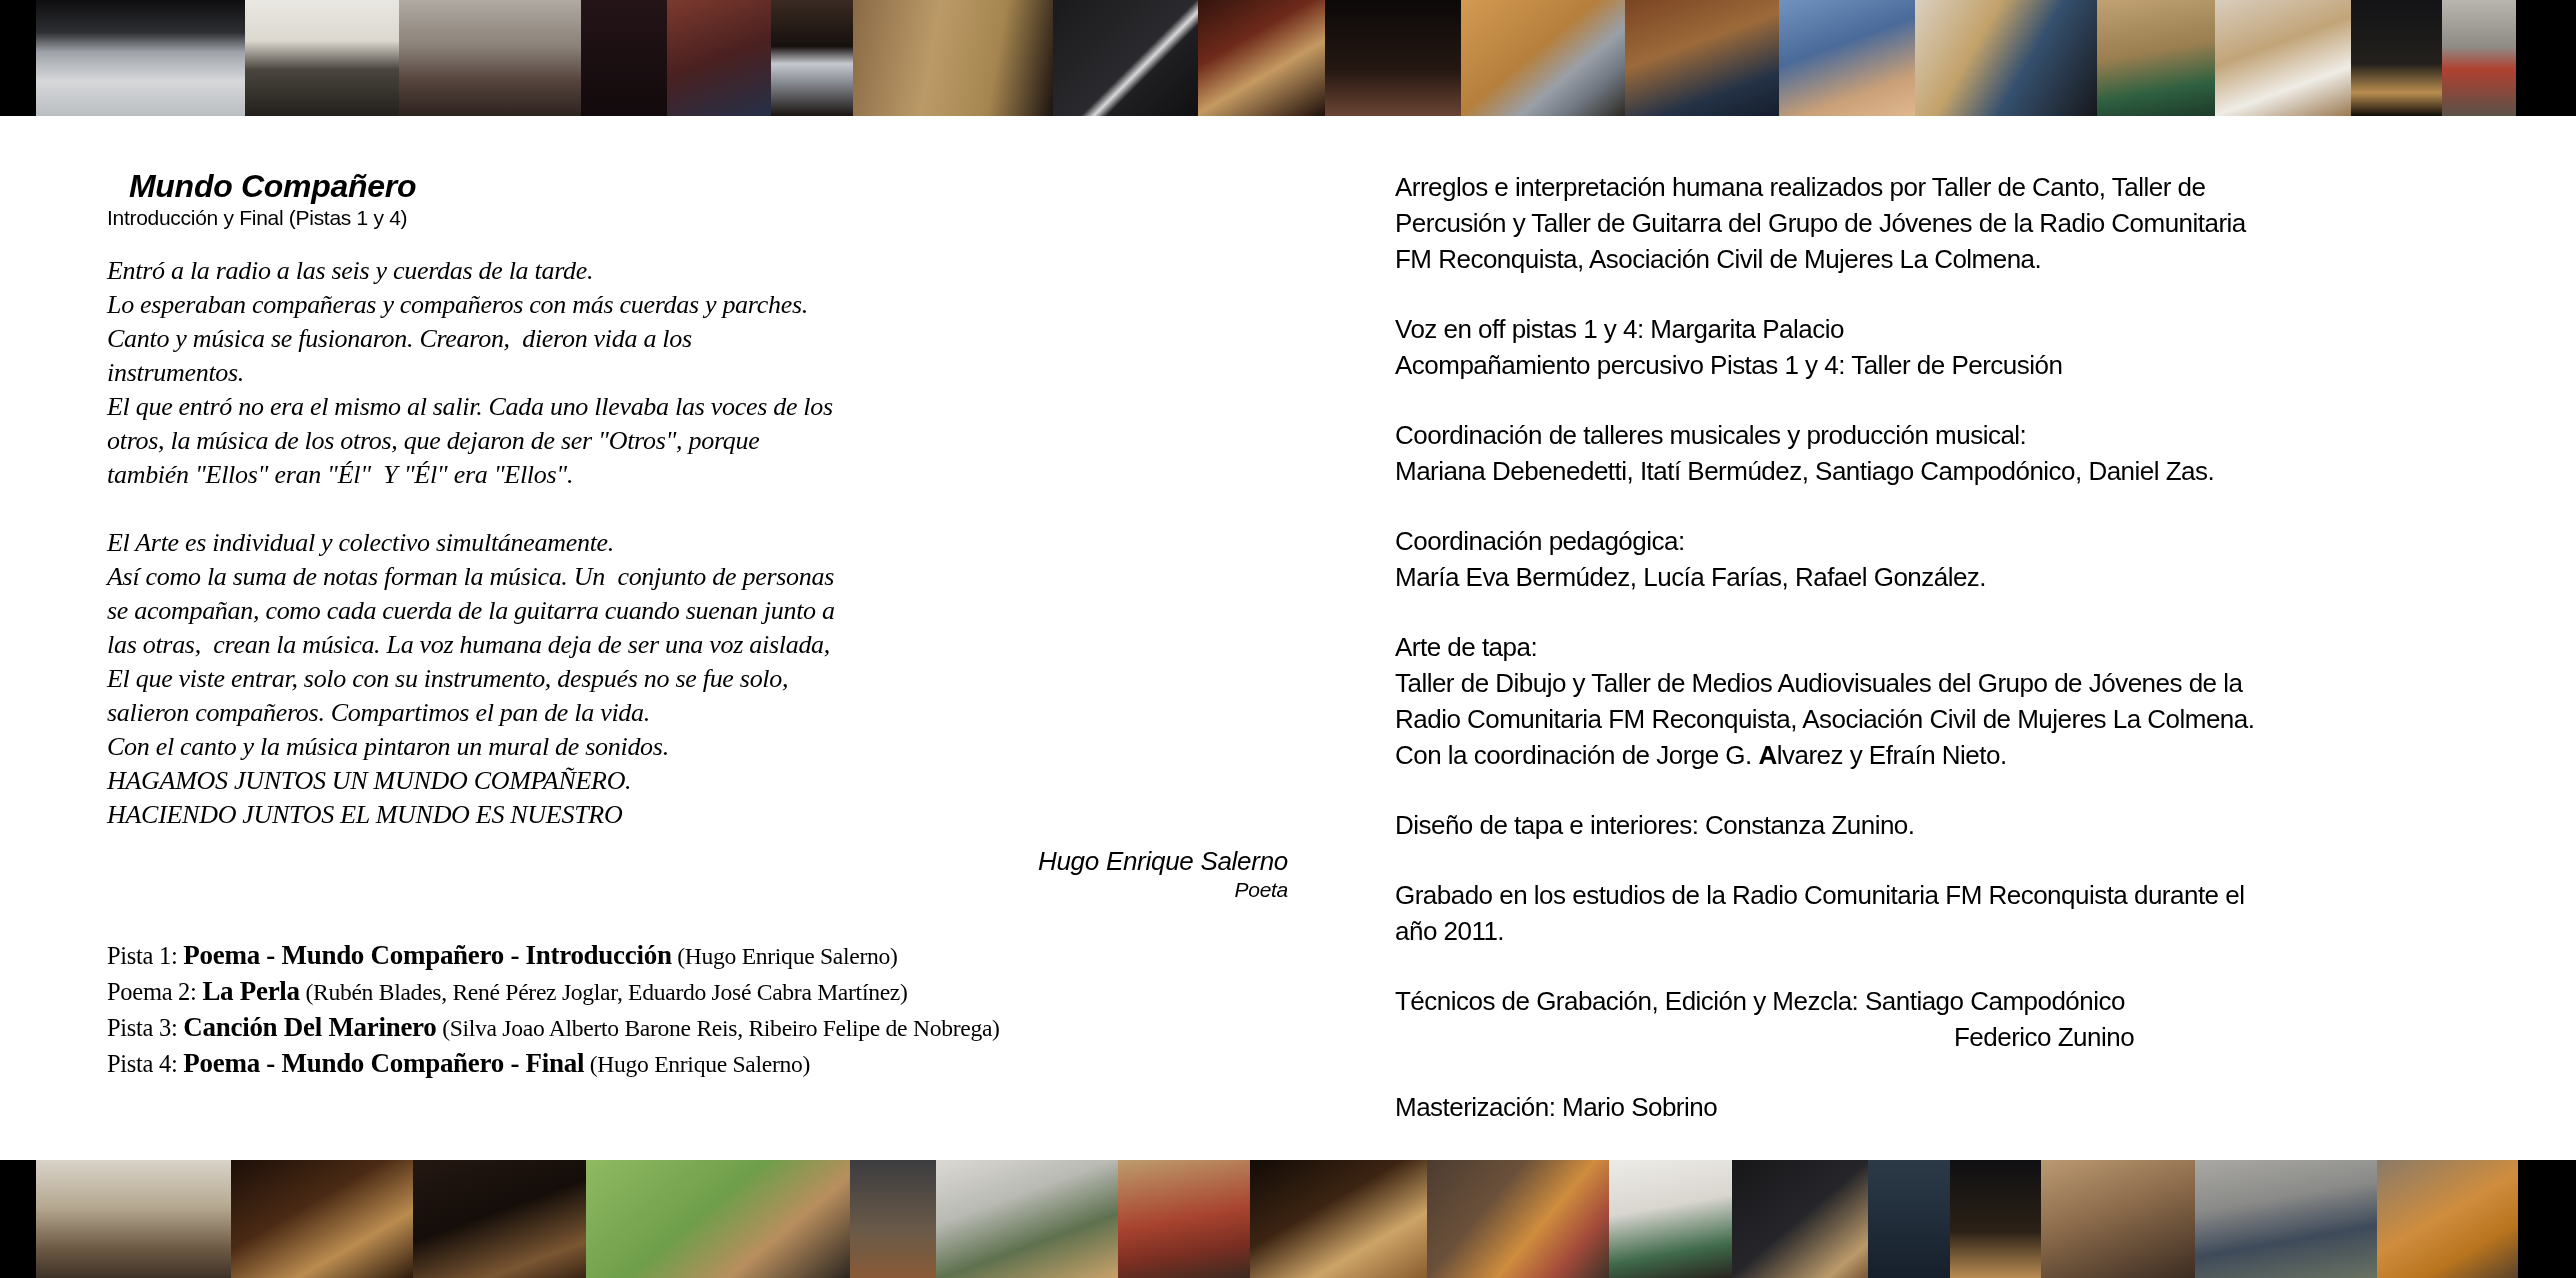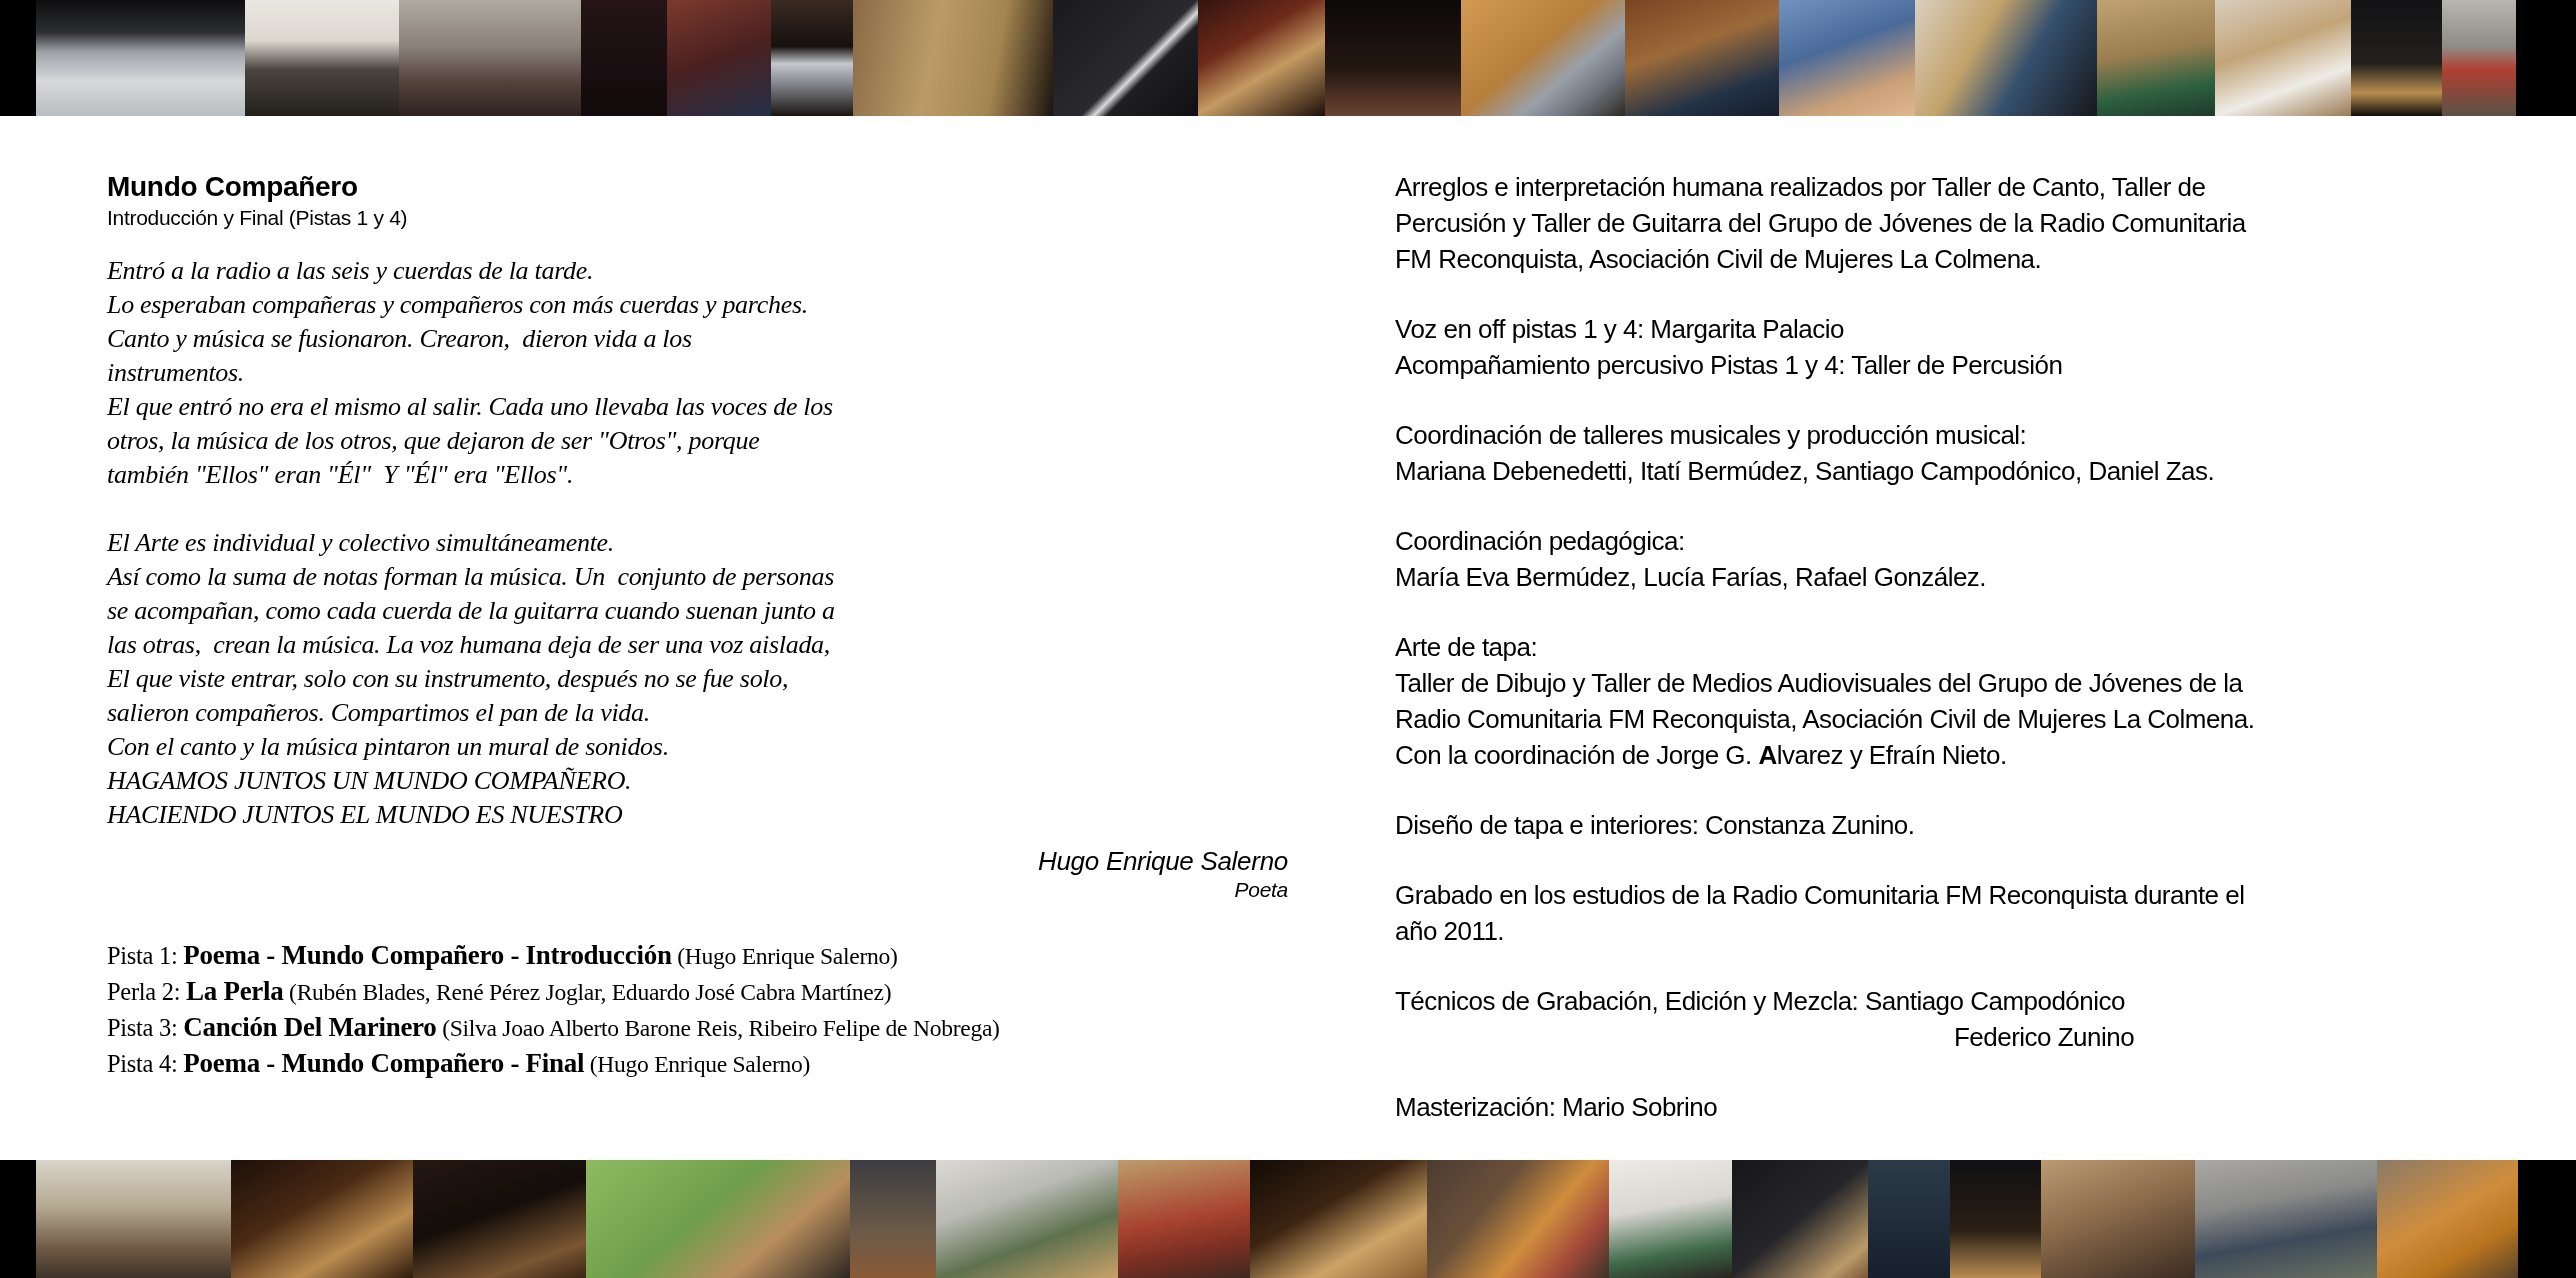--- a/index.html
+++ b/index.html
@@ -8,21 +8,21 @@
 
   
   .strip { position:absolute; left:0; width:2576px; background:#000; overflow:hidden; }
   .strip-top { top:0; height:116px; }
   .strip-bottom { top:1160px; height:118px; }
   .photos { position:absolute; left:36px; top:0; width:2482px; height:100%; display:flex; overflow:hidden; }
   .photo { height:100%; flex:0 0 auto; }
 
   
   .left-col { position:absolute; left:107px; top:169px; width:1181px; letter-spacing:-0.02em; }
-  .album-title { font-size:28px; font-weight:bold; line-height:35px; }
+  .album-title { font-size:32px; font-weight:bold; font-style:italic; line-height:35px;margin-left:22px; }
   .album-subtitle { font-size:21px; line-height:27px; }
   .poem { margin-top:23px; font-style:italic; font-size:26px; line-height:34px;font-family:Liberation Serif, serif; }
   .poem.stanza2 { margin-top:34px; }
   .pline, .cline { white-space:pre-wrap; }
   .author { margin-top:14px; font-style:italic;text-align:right; }
   .author-name { font-size:26px; line-height:31px; }
   .author-role { font-size:21px; line-height:25.4px; }
   .tracks { margin-top:36px; font-size:24.5px; line-height:35px;font-family:Liberation Serif, serif; }
   .track-row { white-space:pre-wrap; }
   .track-title { font-weight:bold; font-size:27px; }
@@ -108,21 +108,21 @@
 
   <div class="author">
     <div class="author-name">Hugo Enrique Salerno</div>
     <div class="author-role">Poeta</div>
   </div>
 
   <div class="tracks">
 
       <div class="track-row"><span class="track-prefix">Pista 1: </span><span class="track-title">Poema - Mundo Compañero - Introducción</span><span class="track-credit"> (Hugo Enrique Salerno)</span></div>
 
-      <div class="track-row"><span class="track-prefix">Perla 2: </span><span class="track-title">La Perla</span><span class="track-credit"> (Rubén Blades, René Pérez Joglar, Eduardo José Cabra Martínez)</span></div>
+      <div class="track-row"><span class="track-prefix">Poema 2: </span><span class="track-title">La Perla</span><span class="track-credit"> (Rubén Blades, René Pérez Joglar, Eduardo José Cabra Martínez)</span></div>
 
       <div class="track-row"><span class="track-prefix">Pista 3: </span><span class="track-title">Canción Del Marinero</span><span class="track-credit"> (Silva Joao Alberto Barone Reis, Ribeiro Felipe de Nobrega)</span></div>
 
       <div class="track-row"><span class="track-prefix">Pista 4: </span><span class="track-title">Poema - Mundo Compañero - Final</span><span class="track-credit"> (Hugo Enrique Salerno)</span></div>
     </div>
 </div>
 
 <div class="right-col">
   <div class="cpara">
 

